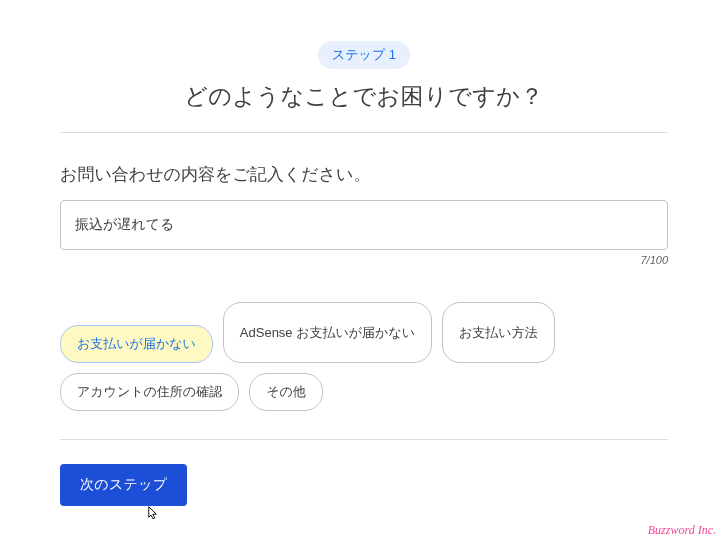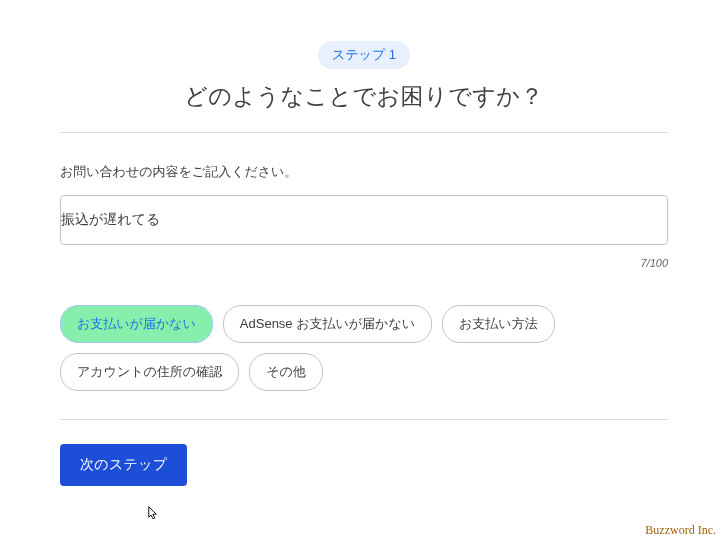--- a/index.html
+++ b/index.html
@@ -31,34 +31,34 @@
       color: #3c4043;
       margin-bottom: 20px;
       letter-spacing: 0.5px;
     }
     .divider {
       border: none;
       border-top: 1px solid #dadce0;
       margin: 0 0 30px 0;
     }
     .section-label {
-      font-size: 13px;
+      font-size: 17px;
       color: #3c4043;
       margin-bottom: 14px;
     }
     .input-box {
       width: 100%;
       border: 1px solid #c0c4c9;
       border-radius: 4px;
-      padding: 16px 0;
+      padding: 16px 14px;
       font-size: 14px;
       color: #3c4043;
       outline: none;
       font-family: inherit;
-      margin-bottom: 12px;
+      margin-bottom: 4px;
     }
     .char-count {
       text-align: right;
       font-size: 11px;
       color: #5f6368;
       margin-bottom: 36px;
       font-style: italic;
     }
     .chips {
       display: flex;
@@ -71,23 +71,24 @@
       background: #ffffff;
       color: #3c4043;
       font-size: 13px;
       padding: 9px 16px;
       border-radius: 18px;
       cursor: pointer;
       white-space: nowrap;
       font-family: inherit;
     }
     .chip.selected {
-      background: #86efac;
+      background: #fef9c3;
       border-color: #a6c5f7;
       color: #1a73e8;
+      margin-top: 23px;
     }
     .divider2 {
       border: none;
       border-top: 1px solid #dadce0;
       margin: 0 0 24px 0;
     }
     .primary-btn {
       background: #1d4ed8;
       color: #ffffff;
       font-size: 14px;
@@ -104,21 +105,22 @@
       left: 142px;
       top: 504px;
       font-size: 18px;
       pointer-events: none;
     }
     .footer-brand {
       position: absolute;
       right: 12px;
       bottom: 6px;
       font-size: 12px;
-      color: #a16207;
+      color: #ec4899;
+      font-style: italic;
       font-family: Georgia, serif;
     }
   </style>
 </head>
 <body>
 
 <div class="container">
   <div class="step-badge">ステップ 1</div>
   <h1 class="page-title">どのようなことでお困りですか？</h1>
   <hr class="divider">

